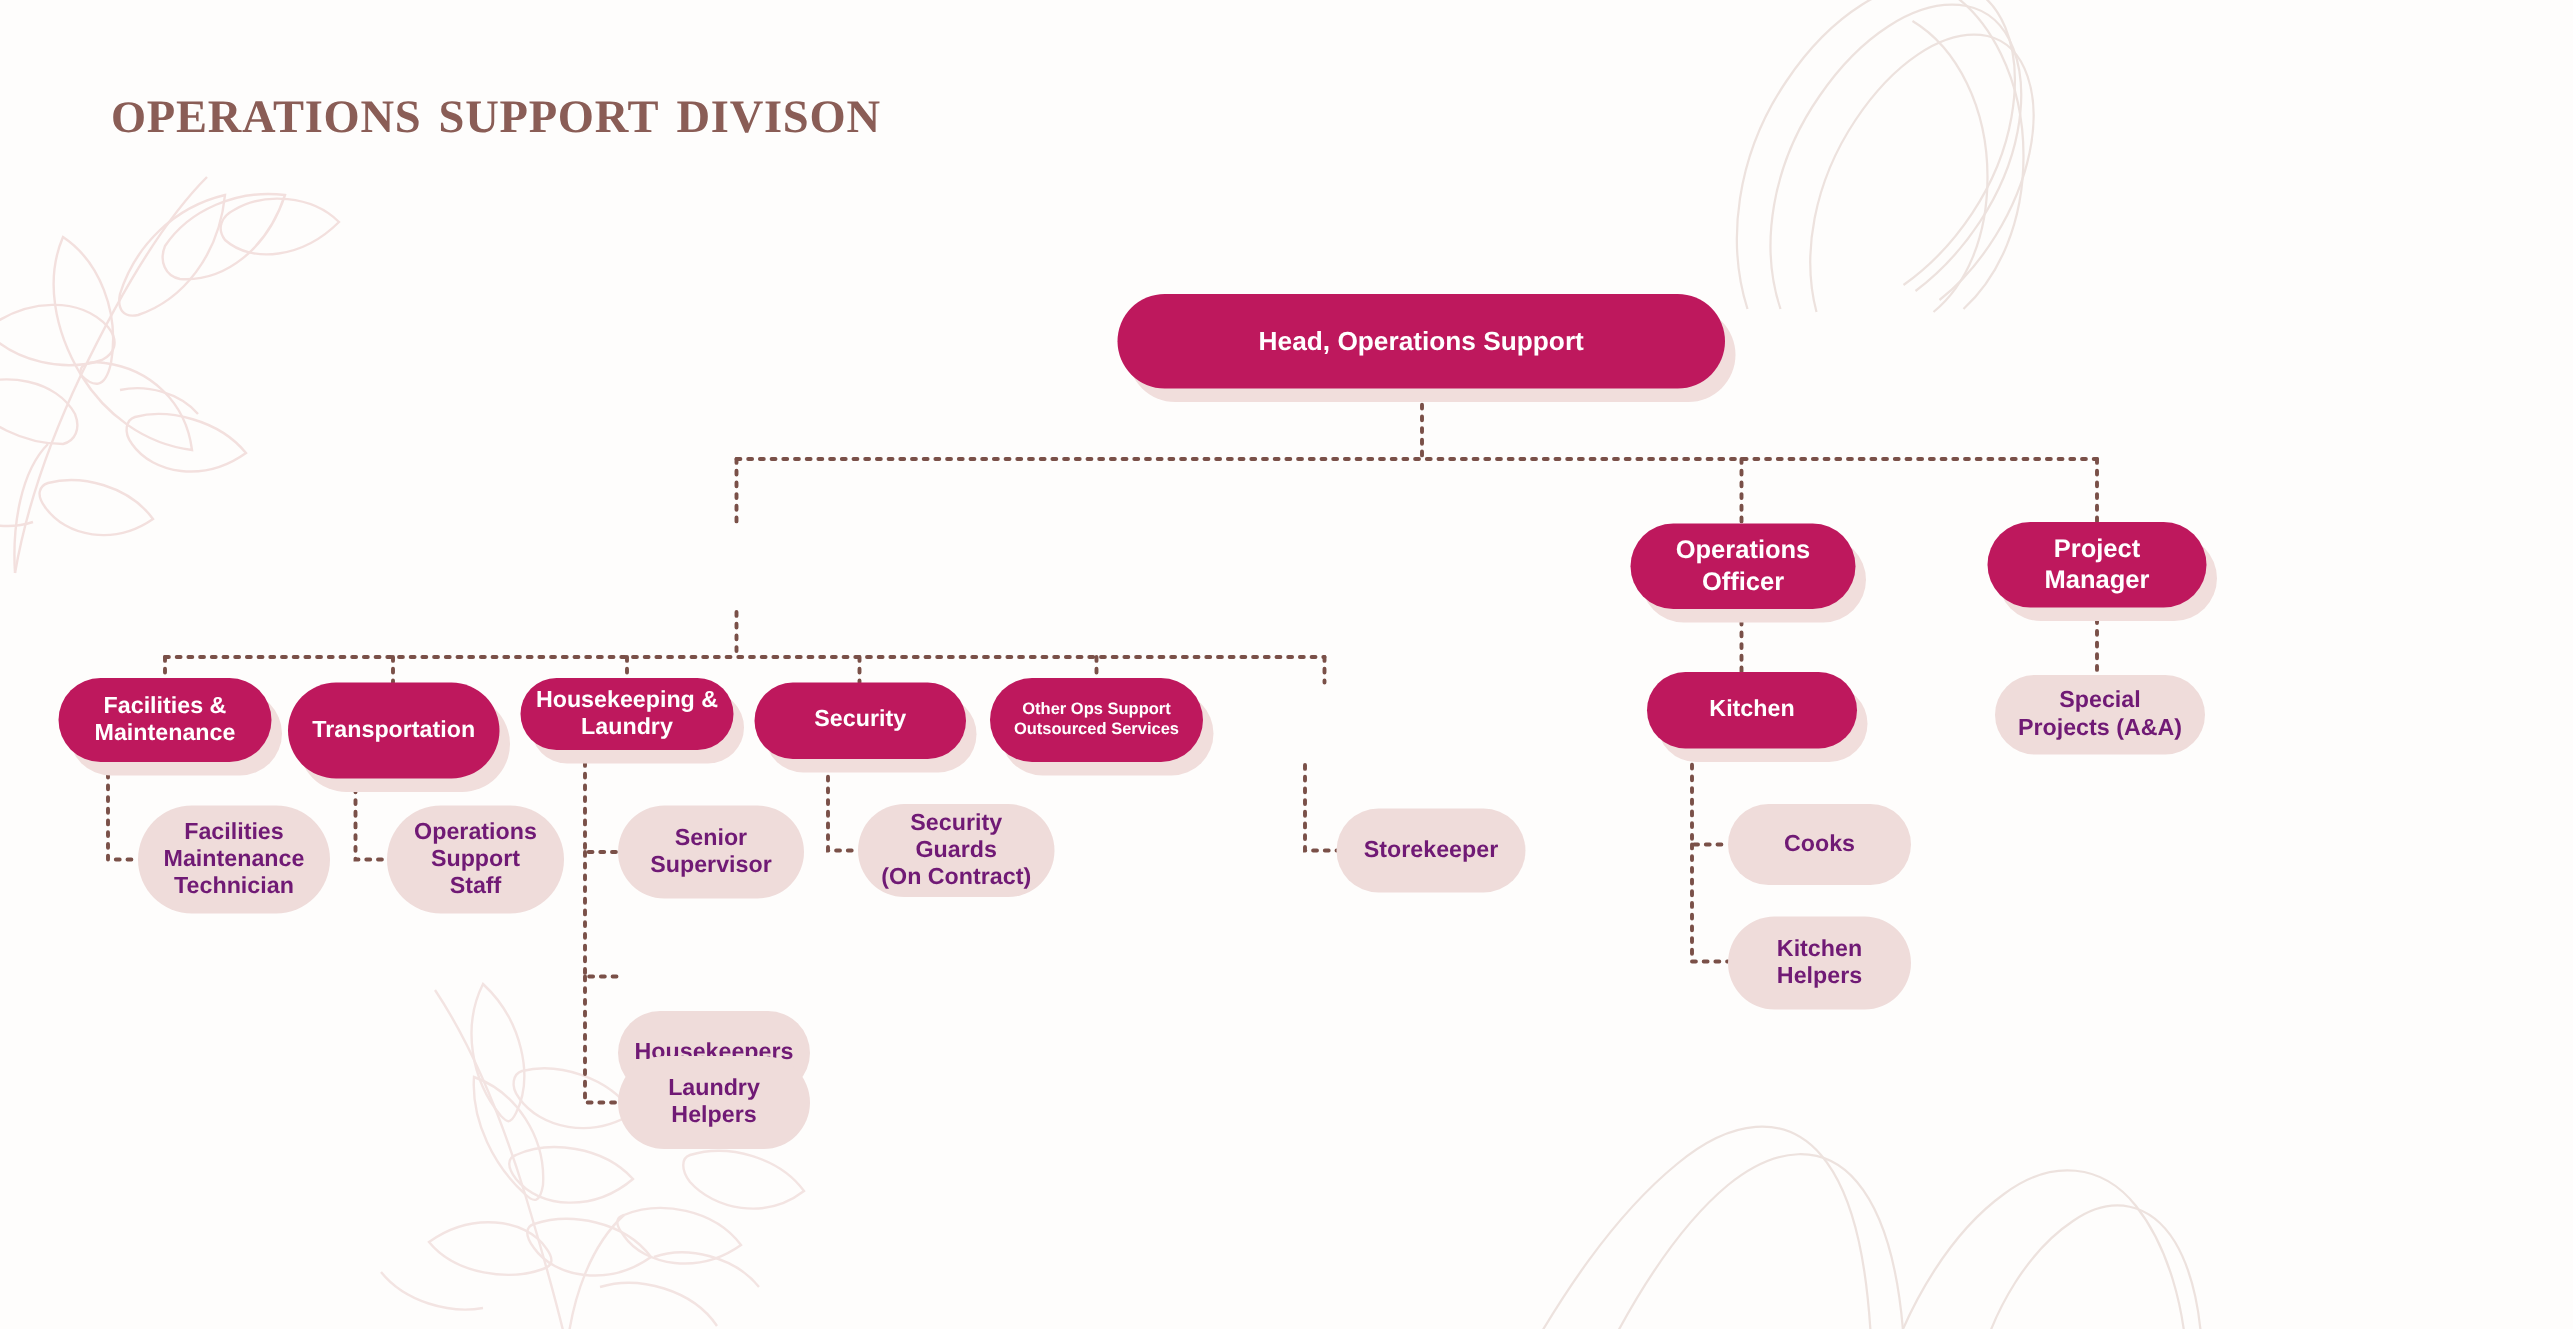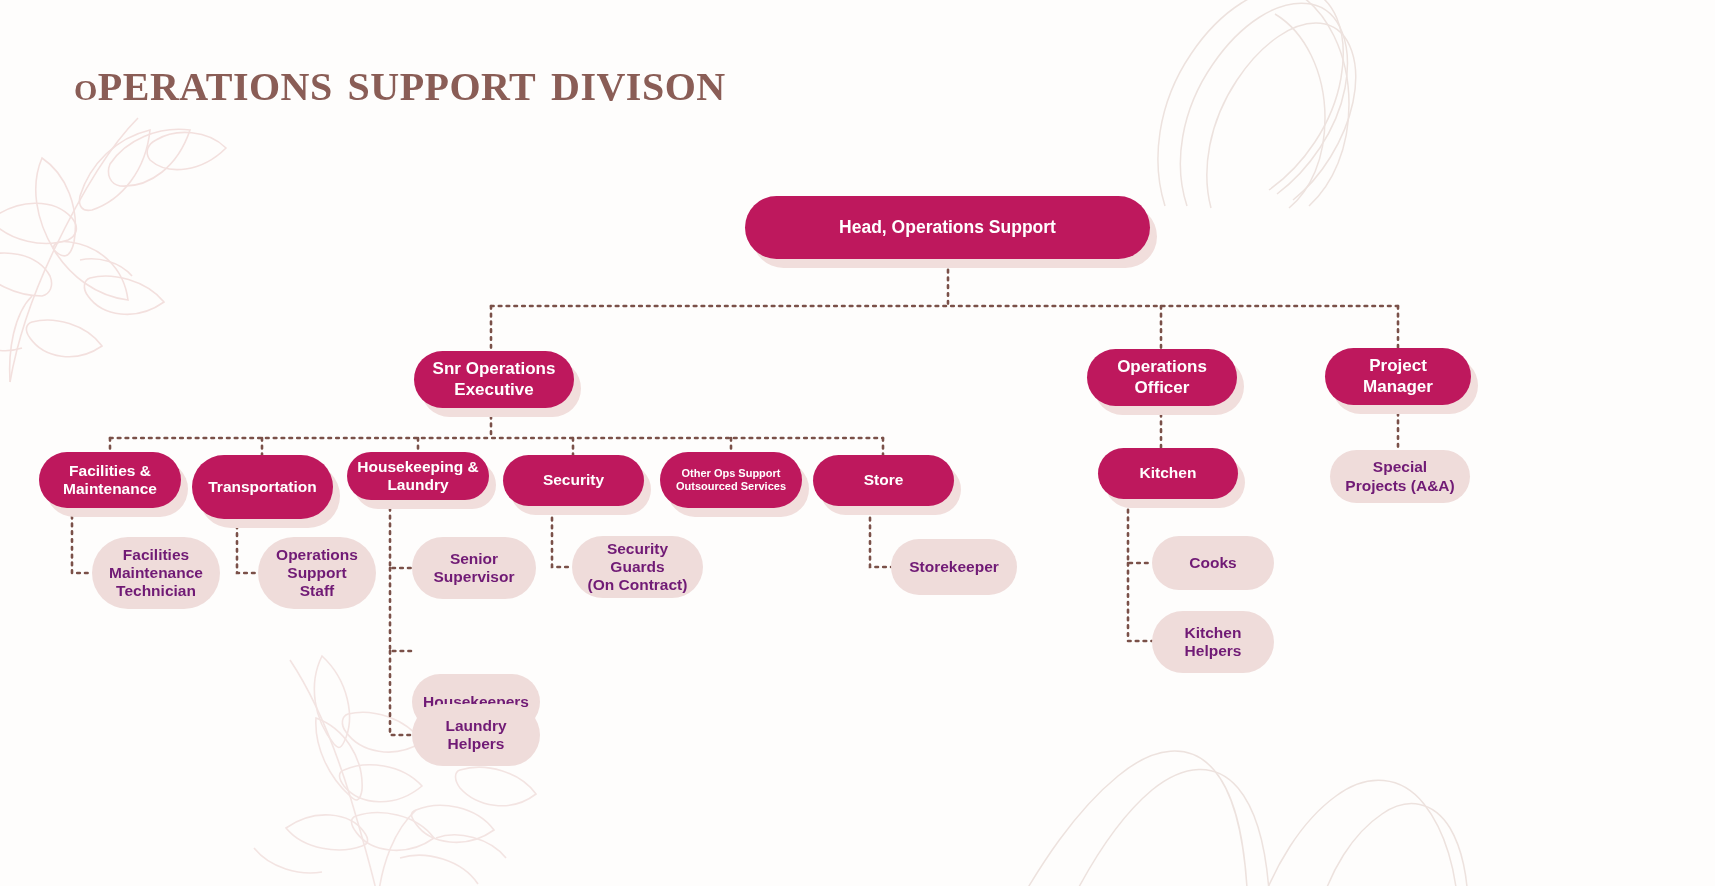--- a/index.html
+++ b/index.html
@@ -23,21 +23,21 @@
   #deco-leaves-left   { left: -30px;  top: 100px; width: 260px; height: 290px; }
   #deco-curves-tr     { right: 330px; top: -30px; width: 290px; height: 240px; }
   #deco-leaves-bottom { left: 230px;  top: 650px; width: 330px; height: 250px; }
   #deco-curves-br     { left: 1010px; top: 700px; width: 460px; height: 210px; }
 
   
   #title {
     position: absolute;
     left: 74px; top: 48px;
     font-family: "Liberation Serif", serif;
-    font-size: 57px;
+    font-size: 44px;
     font-weight: 700;
     letter-spacing: 0.5px;
     color: #8A5D56;
     font-variant: small-caps;
     text-transform: lowercase;
     white-space: nowrap;
   }
   #title::first-letter { font-size: 43px; }
 
   
@@ -176,26 +176,20 @@
     <path d="M1128 502 L1128 563 L1152 563"></path>
     <path d="M1128 563 L1128 641 L1152 641"></path>
 
     <line x1="1398" y1="405" x2="1398" y2="450"></line>
   </svg>
 
   <div class="node dark s-root" style="left:745px; top:196px; width:405px; height:63px;">
     <span class="lbl">Head, Operations Support</span>
   </div>
 
-  <div class="node dark s-t2" style="left:414px; top:351px; width:160px; height:57px;">
-    <span class="lbl">
-      <span>Snr Operations</span><br>
-      <span>Executive</span>
-    </span>
-  </div>
 
   <div class="node dark s-t2" style="left:1087px; top:349px; width:150px; height:57px;">
     <span class="lbl">
       <span>Operations</span><br>
       <span>Officer</span>
     </span>
   </div>
 
   <div class="node dark s-t2" style="left:1325px; top:348px; width:146px; height:57px;">
     <span class="lbl">
@@ -226,23 +220,20 @@
     <span class="lbl">Security</span>
   </div>
 
   <div class="node dark s-t3sm" style="left:660px; top:452px; width:142px; height:56px;">
     <span class="lbl">
       <span>Other Ops Support</span><br>
       <span>Outsourced Services</span>
     </span>
   </div>
 
-  <div class="node dark s-t3" style="left:813px; top:455px; width:141px; height:51px;">
-    <span class="lbl">Store</span>
-  </div>
 
   <div class="node dark s-t3" style="left:1098px; top:448px; width:140px; height:51px;">
     <span class="lbl">Kitchen</span>
   </div>
 
   <div class="node light s-leaf" style="left:1330px; top:450px; width:140px; height:53px;">
     <span class="lbl">
       <span>Special</span><br>
       <span>Projects (A&amp;A)</span>
     </span>

